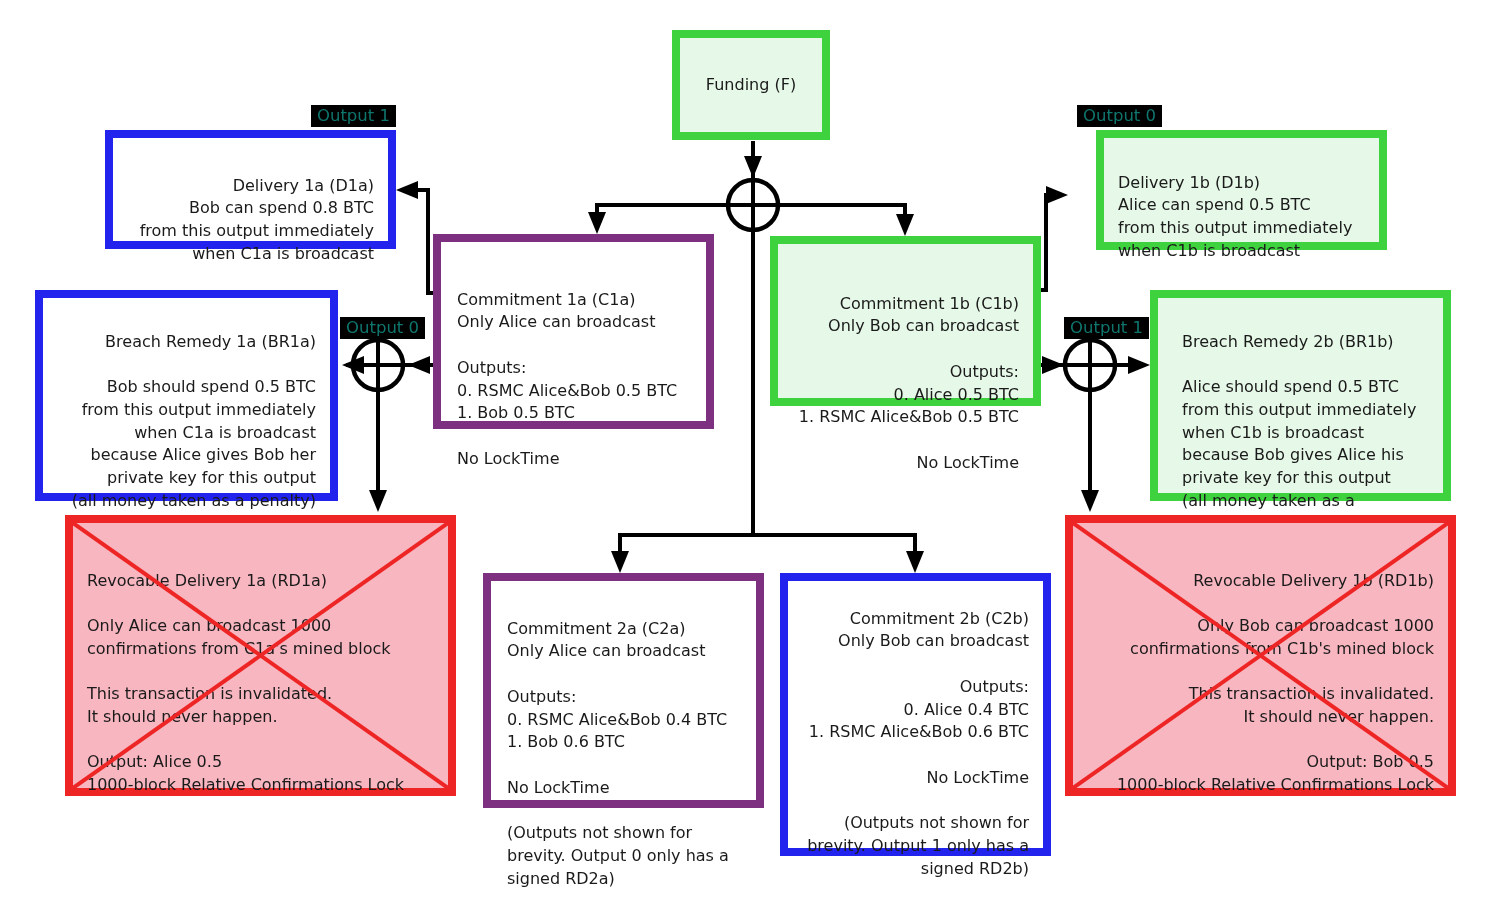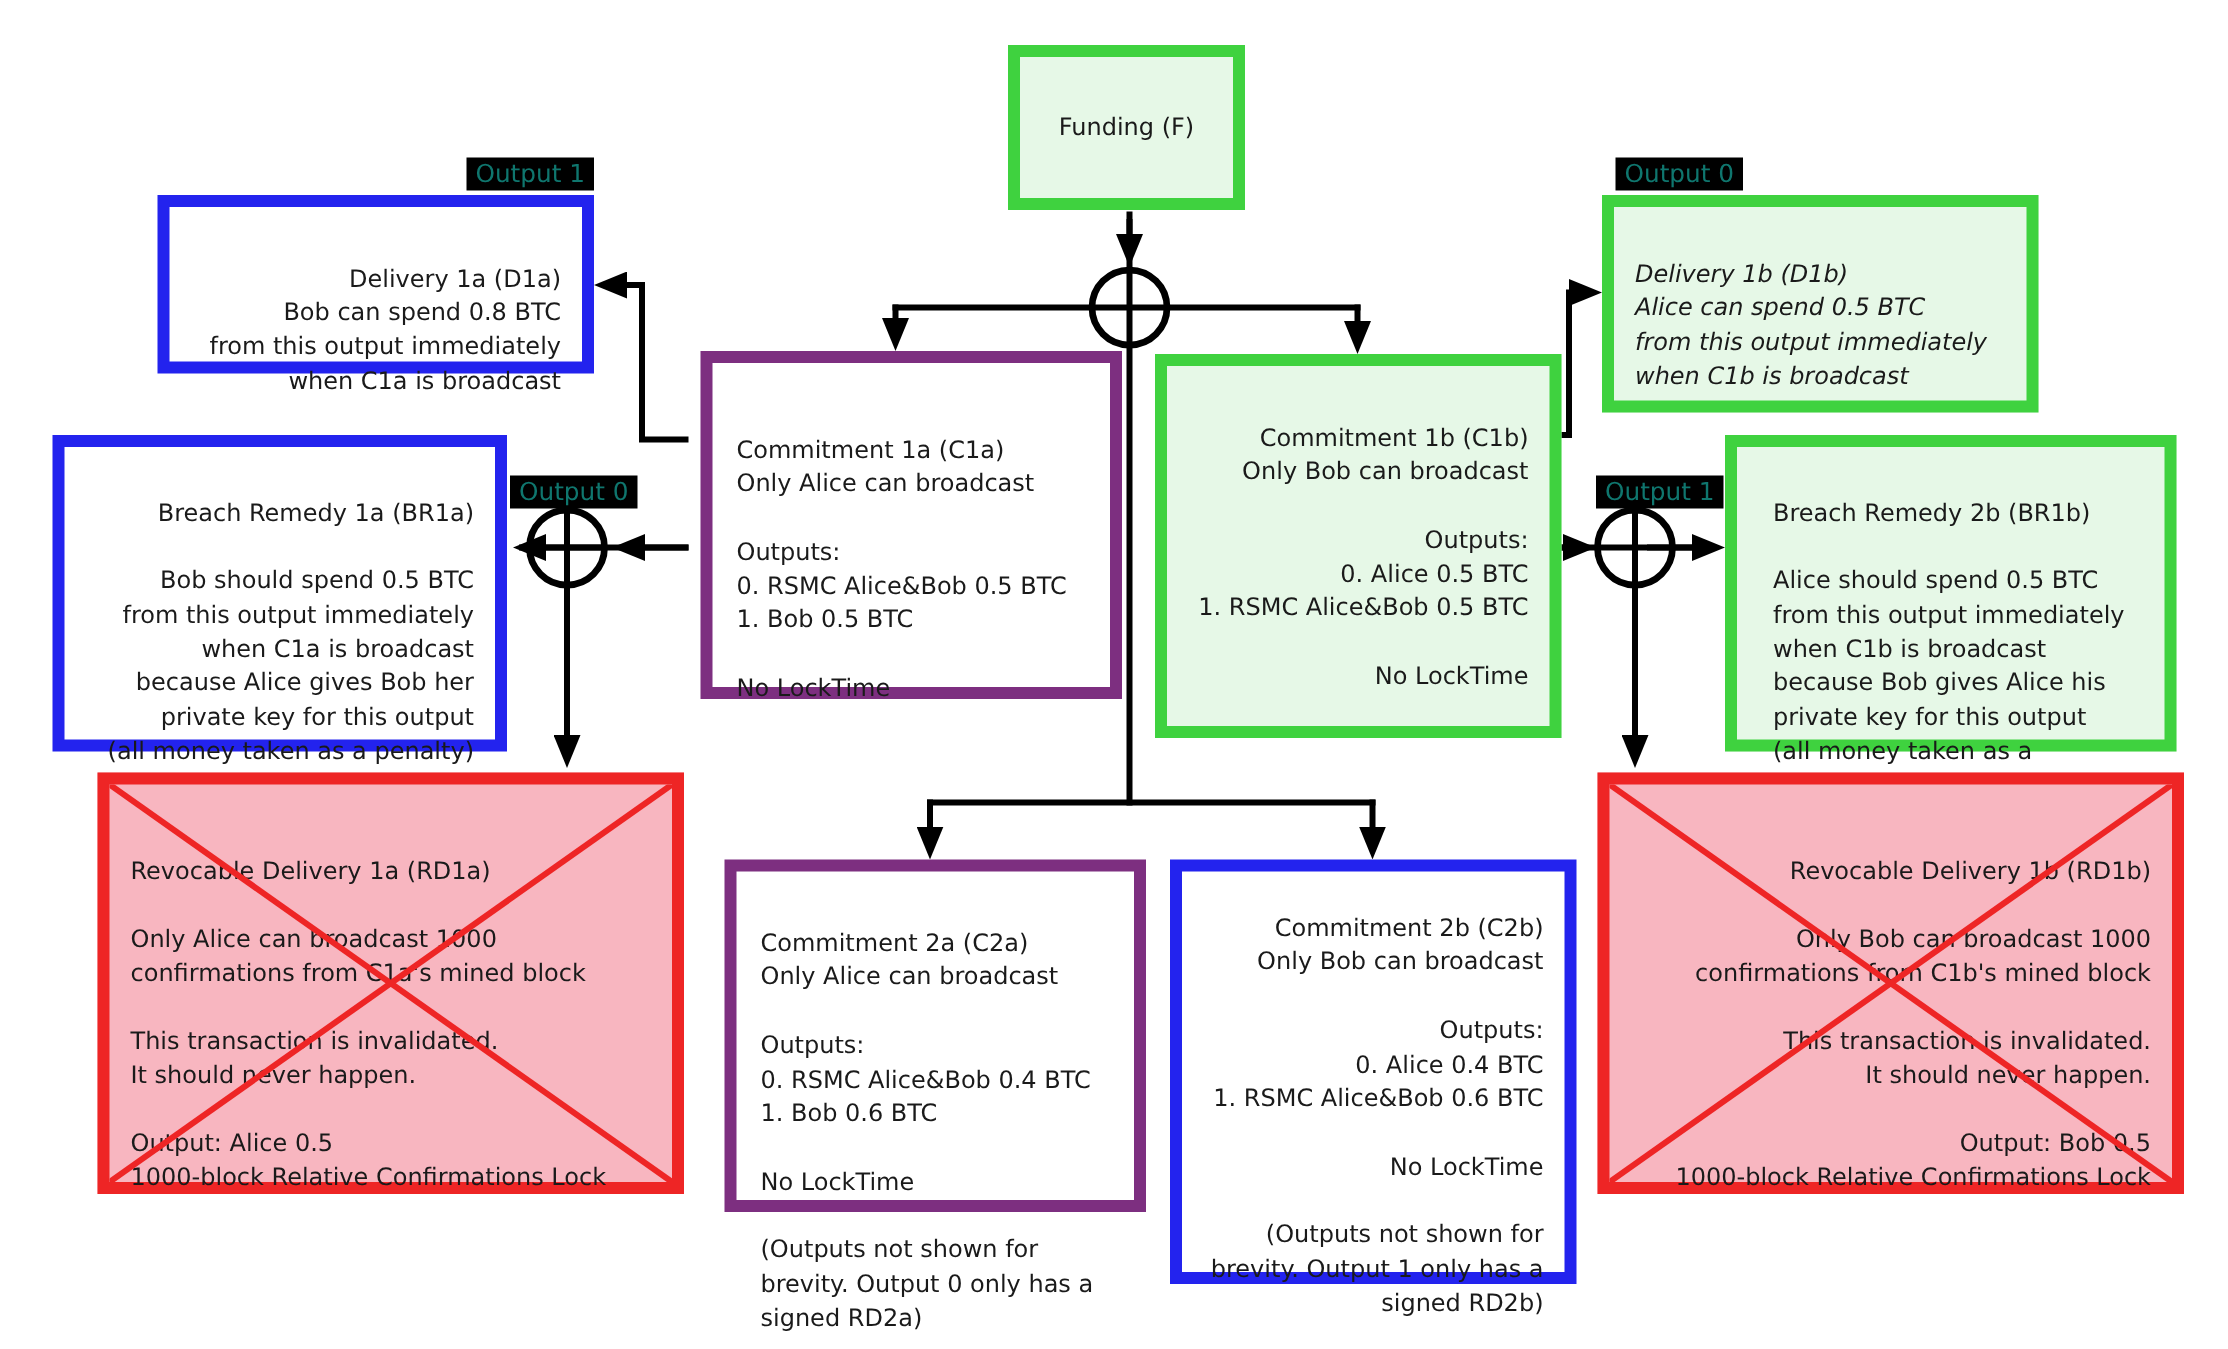--- a/index.html
+++ b/index.html
@@ -38,23 +38,23 @@
     z-index:3;
     white-space:nowrap;
   }
   #funding{
     left:672px;top:30px;width:158px;height:110px;
     display:flex;align-items:center;justify-content:center;
     white-space:nowrap;
   }
   #d1a {left:105px; top:130px; width:291px; height:119px; padding:14px 14px;}
   #br1a{left:35px;  top:290px; width:303px; height:211px; padding:10px 14px;}
-  #c1a {left:467px; top:234px; width:281px; height:232px; padding:24px 16px;}
-  #c1b {left:770px; top:236px; width:271px; height:256px; padding:14px 14px;}
-  #d1b {left:1068px;top:130px; width:291px; height:145px; padding:11px 14px;font-style:italic;}
+  #c1a {left:433px; top:234px; width:281px; height:195px; padding:24px 16px;}
+  #c1b {left:770px; top:236px; width:271px; height:170px; padding:26px 14px;}
+  #d1b {left:1096px;top:130px; width:291px; height:120px; padding:11px 14px;}
   #br1b{left:1150px;top:290px; width:301px; height:211px; padding:10px 24px;}
   #rd1a{left:65px;  top:515px; width:391px; height:281px; padding:24px 14px;}
   #c2a {left:483px; top:573px; width:281px; height:235px; padding:14px 16px;}
   #c2b {left:780px; top:573px; width:271px; height:283px; padding:4px 14px;}
   #rd1b{left:1065px;top:515px; width:391px; height:281px; padding:24px 14px;}
   #tag-d1a {right:1089px;top:105px;}
   #tag-junction-a{left:340px; top:317px;}
   #tag-d1b {left:1077px;top:105px;}
   #tag-junction-b{left:1064px;top:317px;}
 </style>

